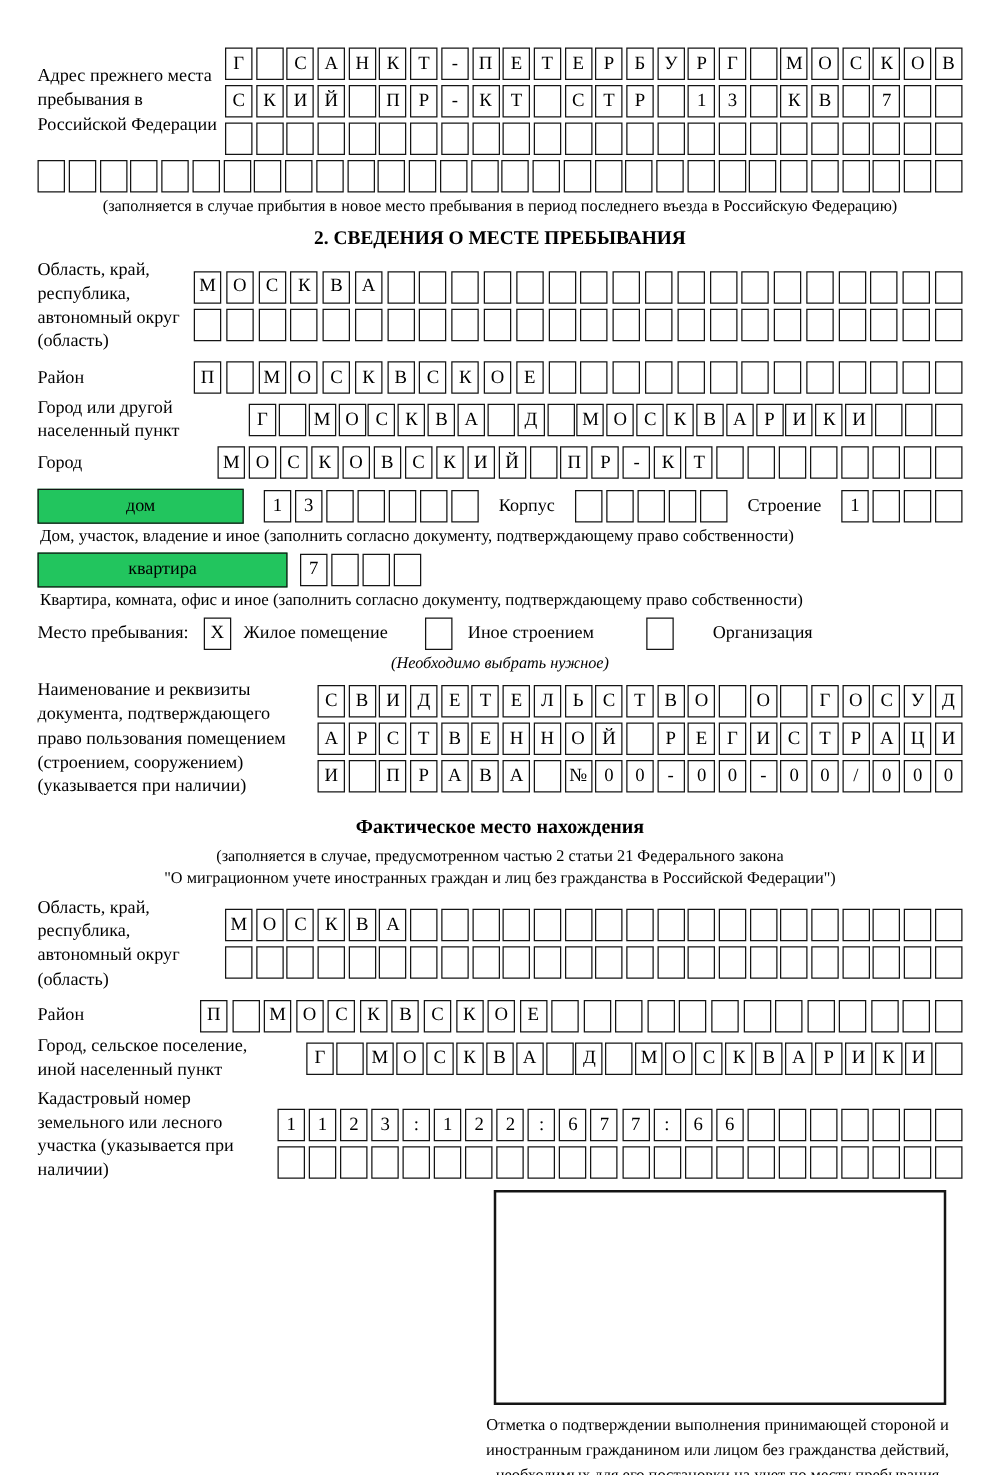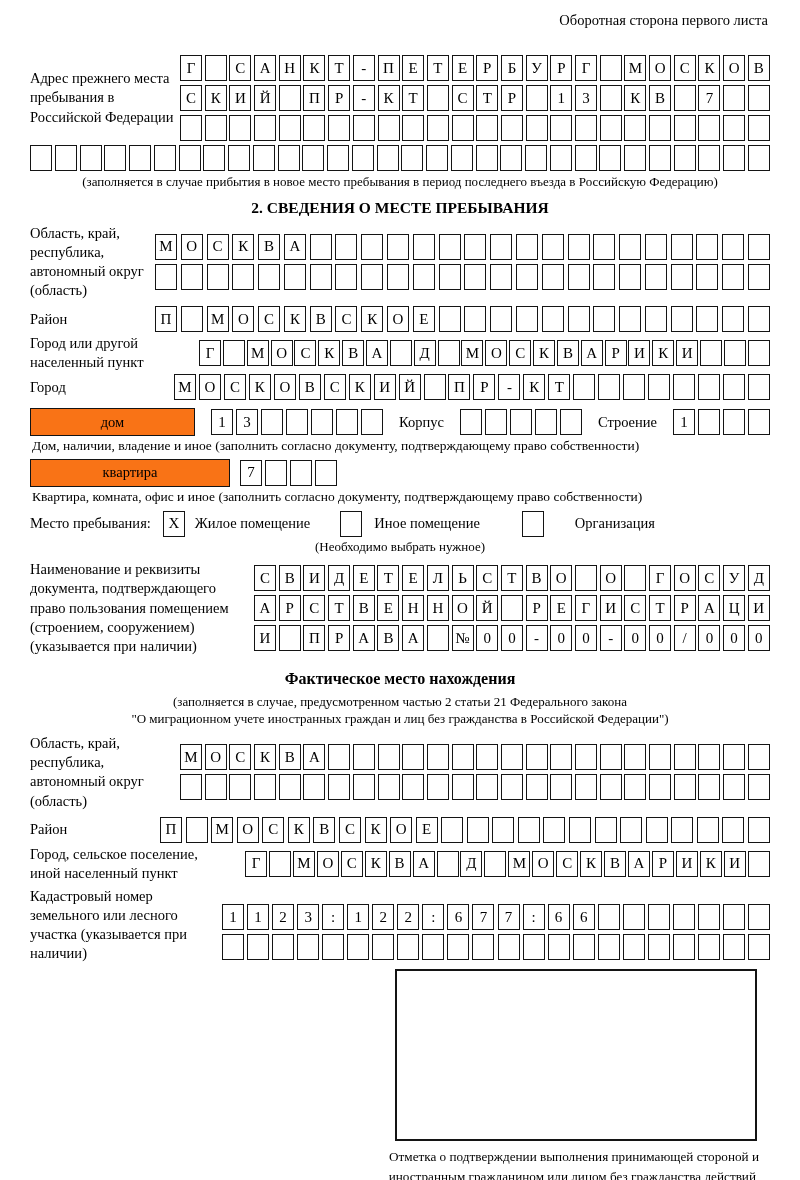--- a/index.html
+++ b/index.html
@@ -13,36 +13,35 @@
   .cellrow{display:flex;justify-content:space-between;}
   .cells-tight{display:flex;gap:3px;}
   .cell{box-sizing:border-box;flex:0 0 22px;width:22px;height:26px;
         border:1.7px solid #141414;display:flex;align-items:center;justify-content:center;
         font-size:15px;line-height:1;background:#fff;}
   .note{font-size:13px;text-align:center;margin-top:3px;line-height:1.2;}
   .note-left{font-size:13.5px;text-align:left;margin:2px 0 2px 2px;line-height:1.2;}
   .sec-title{font-weight:bold;text-align:center;font-size:15.5px;margin:9px 0 7px 0;}
   .sub-title{font-weight:bold;text-align:center;font-size:16px;margin:14px 0 6px 0;}
   .fieldbox{box-sizing:border-box;border:1.7px solid #141414;height:28px;
-            display:flex;align-items:center;justify-content:center;font-size:14.5px;background:#f97316;text-align:center;}
+            display:flex;align-items:center;justify-content:center;font-size:14.5px;background:#22c55e;text-align:center;}
   .inline-lbl{font-size:14.5px;white-space:nowrap;display:flex;align-items:center;}
   .flexrow{display:flex;align-items:center;}
   .stamp-box{box-sizing:border-box;border:2px solid #141414;width:362px;height:172px;
              margin-left:365px;margin-top:6px;background:#fff;}
   .stamp-caption{width:392px;margin-left:348px;margin-top:6px;text-align:center;
                  font-size:13.2px;line-height:1.5;}
   .mt2{margin-top:2px;gap:20px;} .mt4{margin-top:4px;} .mt6{margin-top:6px;}
   .mt8{margin-top:8px;} .mt26{margin-top:26px;}
 </style>
 </head>
 <body>
 
 <div class="page">
 
-  <div class="hdr">Оборотная сторона первого листа</div>
 
   <div class="block mt26">
     <div class="lbl" style="width:150px;">Адрес прежнего места пребывания в Российской Федерации</div>
     <div class="rows">
       <div class="cellrow">
           <span class="cell">Г</span>
           <span class="cell"></span>
           <span class="cell">С</span>
           <span class="cell">А</span>
           <span class="cell">Н</span>
@@ -330,43 +329,43 @@
         <span class="cell"></span>
       </div>
     <div class="inline-lbl">Строение</div>
     <div class="cells-tight">
         <span class="cell">1</span>
         <span class="cell"></span>
         <span class="cell"></span>
         <span class="cell"></span>
       </div>
   </div>
-  <div class="note-left">Дом, наличии, владение и иное (заполнить согласно документу, подтверждающему право собственности)</div>
+  <div class="note-left">Дом, участок, владение и иное (заполнить согласно документу, подтверждающему право собственности)</div>
 
   <div class="flexrow mt4">
     <div class="fieldbox" style="width:200px;margin-right:10px;">квартира</div>
     <div class="cells-tight">
         <span class="cell">7</span>
         <span class="cell"></span>
         <span class="cell"></span>
         <span class="cell"></span>
       </div>
   </div>
   <div class="note-left">Квартира, комната, офис и иное (заполнить согласно документу, подтверждающему право собственности)</div>
 
   <div class="flexrow mt6">
     <span class="inline-lbl">Место пребывания:</span>
     <span class="cell" style="margin-left:12px;">X</span>
     <span class="inline-lbl" style="margin-left:10px;">Жилое помещение</span>
     <span class="cell" style="margin-left:30px;"></span>
-    <span class="inline-lbl" style="margin-left:12px;">Иное помещение</span>
+    <span class="inline-lbl" style="margin-left:12px;">Иное строением</span>
     <span class="cell" style="margin-left:42px;"></span>
     <span class="inline-lbl" style="margin-left:31px;">Организация</span>
   </div>
-  <div class="note" style="margin-top:2px;">(Необходимо выбрать нужное)</div>
+  <div class="note" style="margin-top:2px;font-style:italic;">(Необходимо выбрать нужное)</div>
 
   <div class="block mt6">
     <div class="lbl" style="width:224px;">Наименование и реквизиты документа, подтверждающего право пользования помещением (строением, сооружением) (указывается при наличии)</div>
     <div class="rows">
       <div class="cellrow">
           <span class="cell">С</span>
           <span class="cell">В</span>
           <span class="cell">И</span>
           <span class="cell">Д</span>
           <span class="cell">Е</span>

